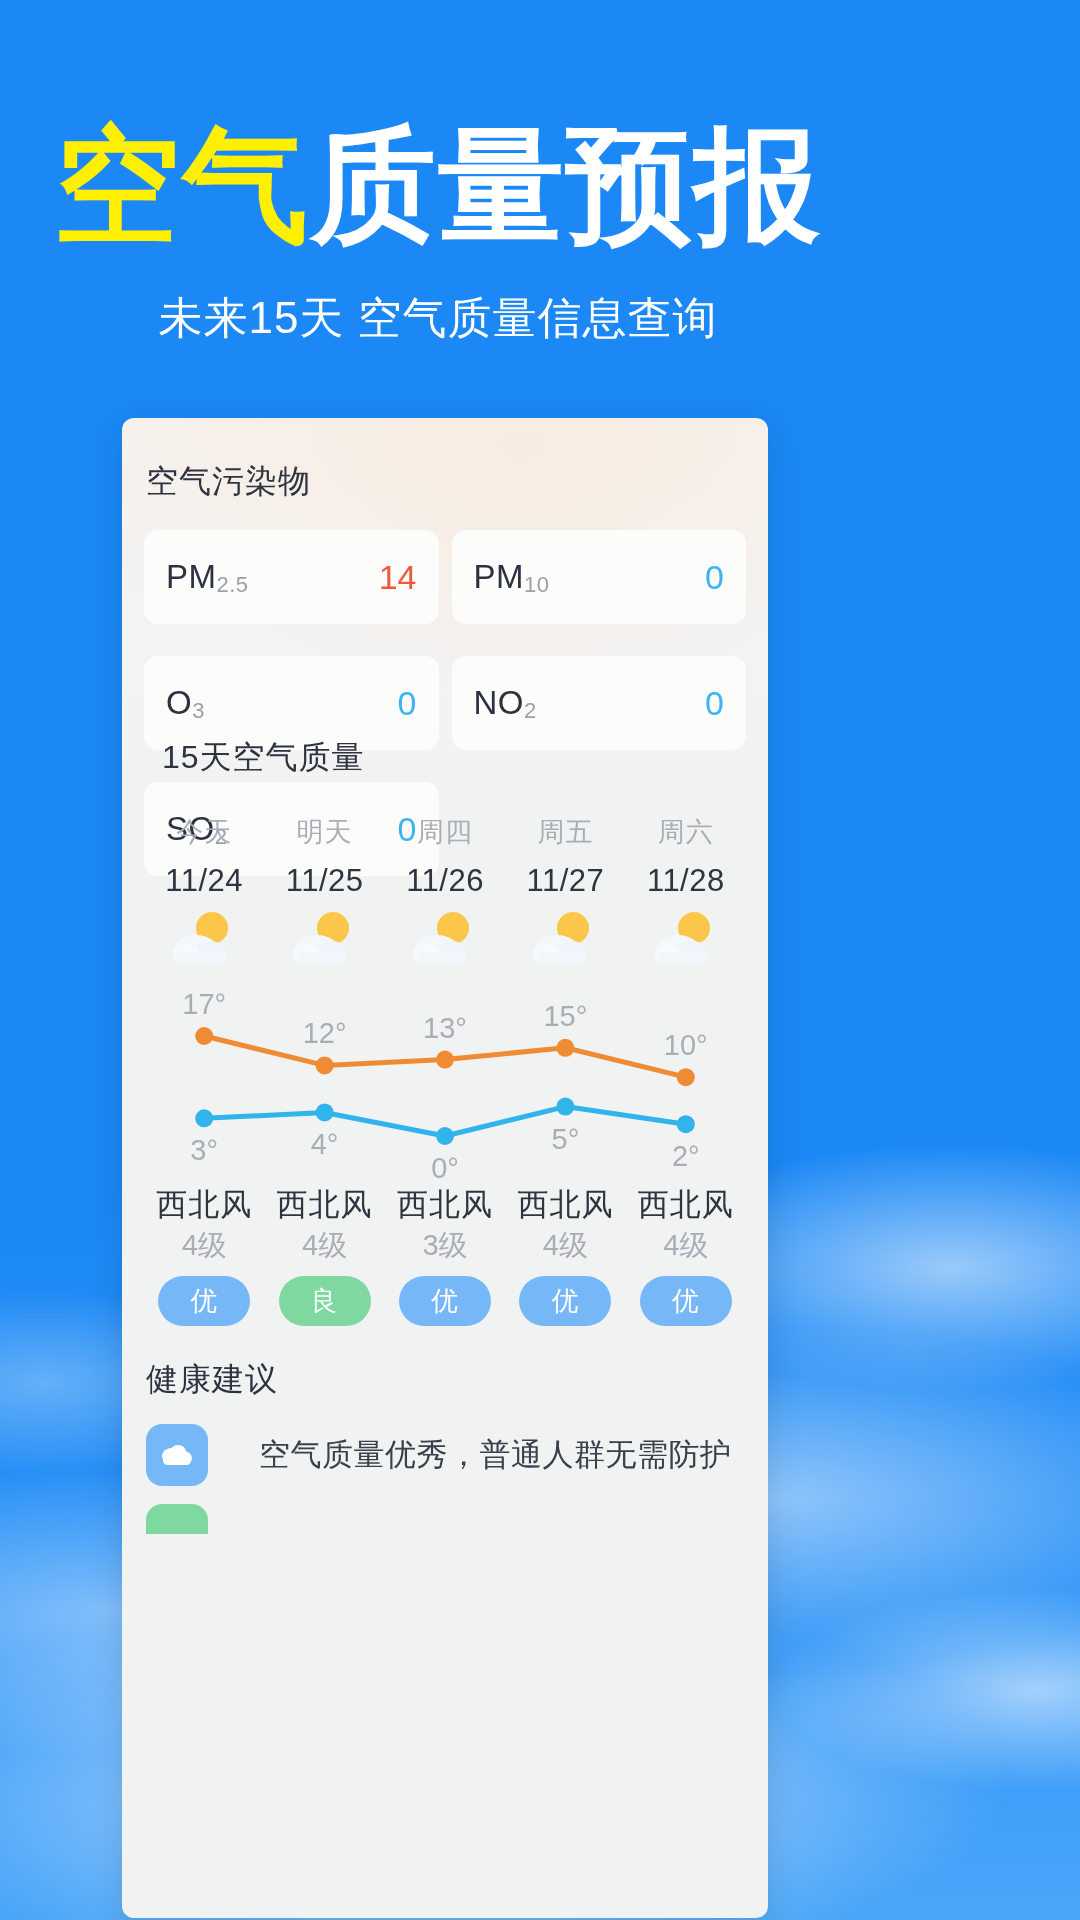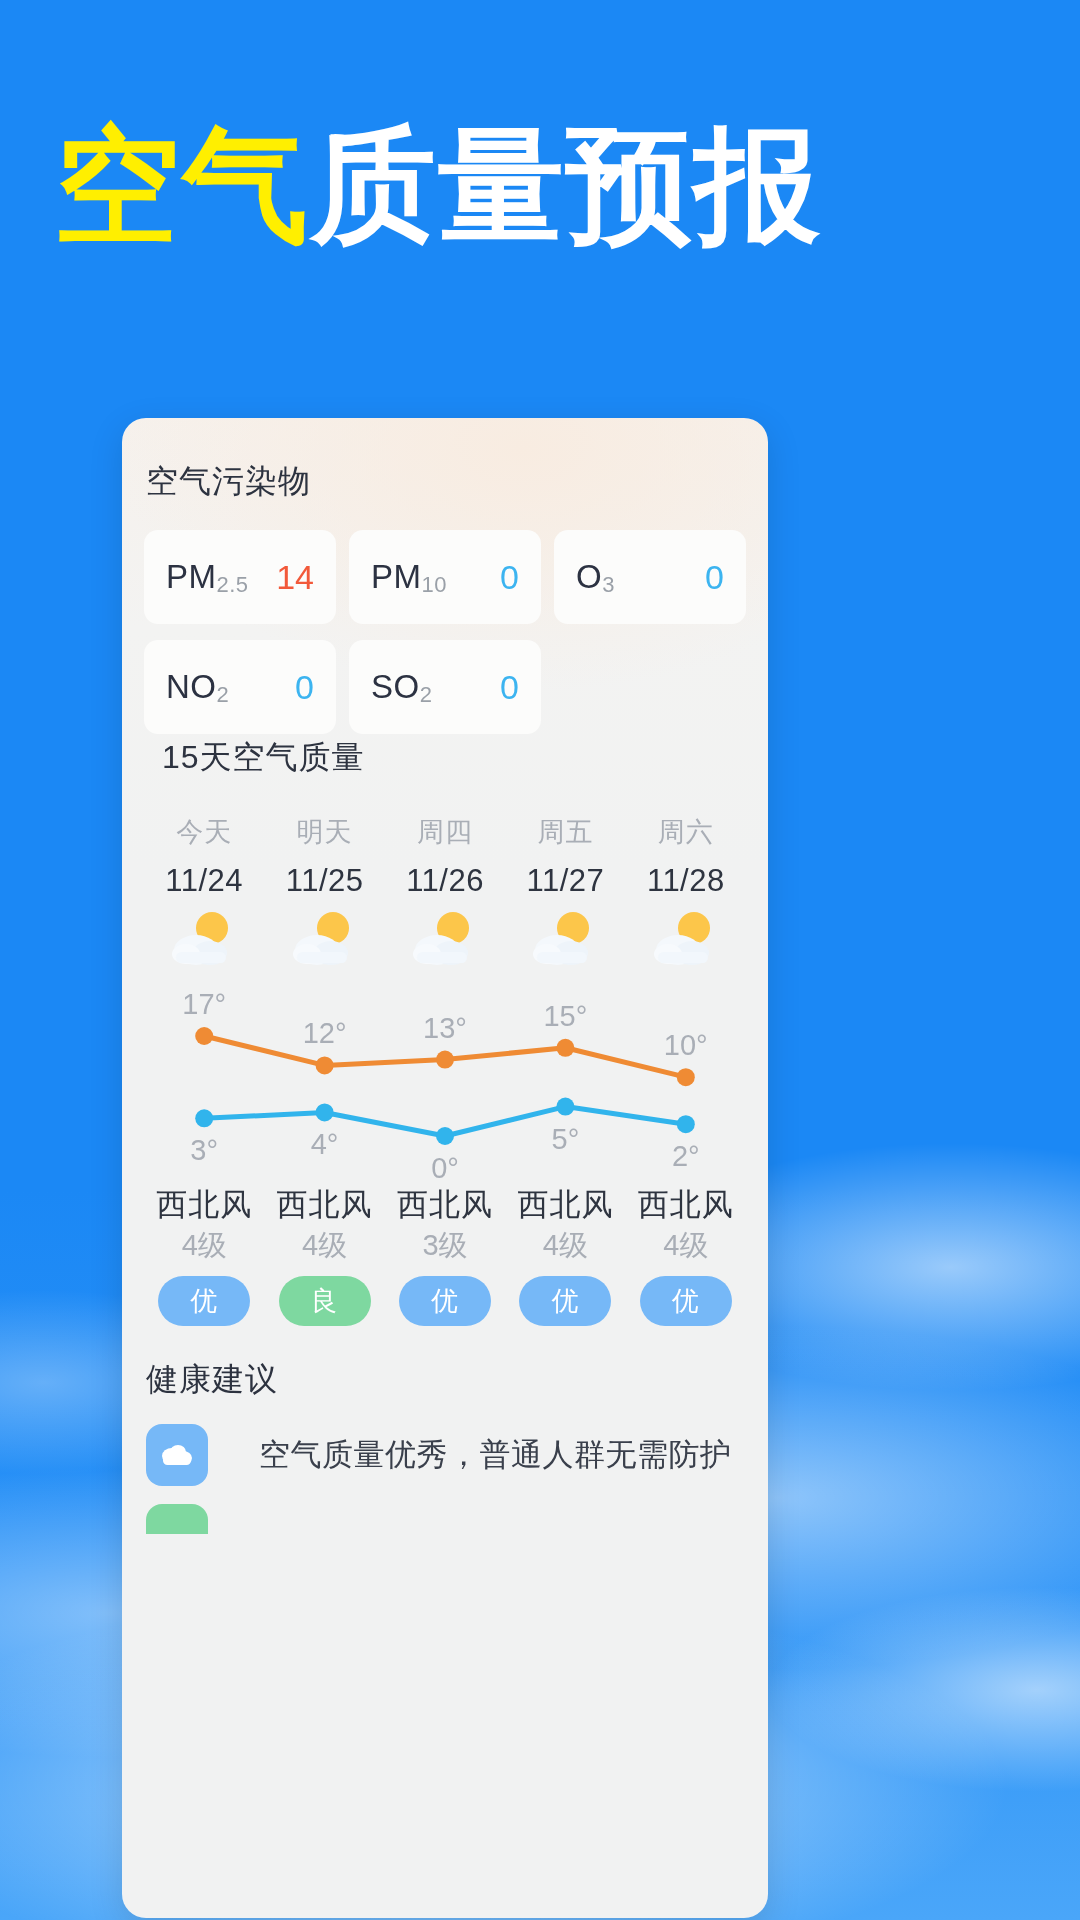--- a/index.html
+++ b/index.html
@@ -44,43 +44,43 @@
     color: #ffffff;
     letter-spacing: 1px;
     font-weight: normal;
   }
 
   
   .card {
     position: absolute;
     left: 122px; top: 418px;
     width: 646px; height: 1500px;
-    border-radius: 24px;
+    border-radius: 12px;
     background:
       radial-gradient(ellipse 700px 420px at 62% 2%, #f8ece1 0%, rgba(248,236,225,0) 58%),
       linear-gradient(180deg, #f6f1ec 0%, #f3f3f2 14%, #f1f2f2 30%, #f1f2f2 100%);
     box-shadow: 0 10px 34px rgba(0,0,0,.13);
     overflow: hidden;
   }
 
   .section-title {
     font-size: 32px;
     color: #2d3340;
     font-weight: normal;
     letter-spacing: 1px;
   }
 
   
   .pollutant-section { position: absolute; left: 0; top: 0; width: 646px; }
   .pollutant-head { margin: 42px 0 0 24px; }
   .pollutant-grid {
     margin: 26px 22px 0 22px;
     display: grid;
-    grid-template-columns: repeat(3, 1fr);
-    gap: 16px 13px;
+    grid-template-columns: repeat(2, 1fr);
+    gap: 32px 13px;
   }
   .pollutant-cell {
     height: 94px;
     border-radius: 14px;
     background: #fcfcfb;
     display: flex;
     align-items: center;
     justify-content: space-between;
     padding: 0 22px;
   }
@@ -129,20 +129,21 @@
   .advice-text { margin-left: 22px; font-size: 31px; color: #3a404c; letter-spacing: .5px; }
   .advice-peek { position: absolute; left: 24px; top: 1086px; width: 62px; height: 30px; border-radius: 16px 16px 0 0; overflow: hidden; }
 </style>
 </head>
 <body>
 
 <div class="sky-bg"></div>
 
 <div class="header">
   <div class="main-title"><span class="hl">空气</span><span>质量预报</span></div>
+  <div class="subtitle">未来15天 空气质量信息查询</div>
 </div>
 
 <div class="card">
 
   <div class="pollutant-section">
     <div class="section-title pollutant-head">空气污染物</div>
     <div class="pollutant-grid">
 
       <div class="pollutant-cell">
         <span class="p-name"><span>PM</span><sub>2.5</sub></span>

